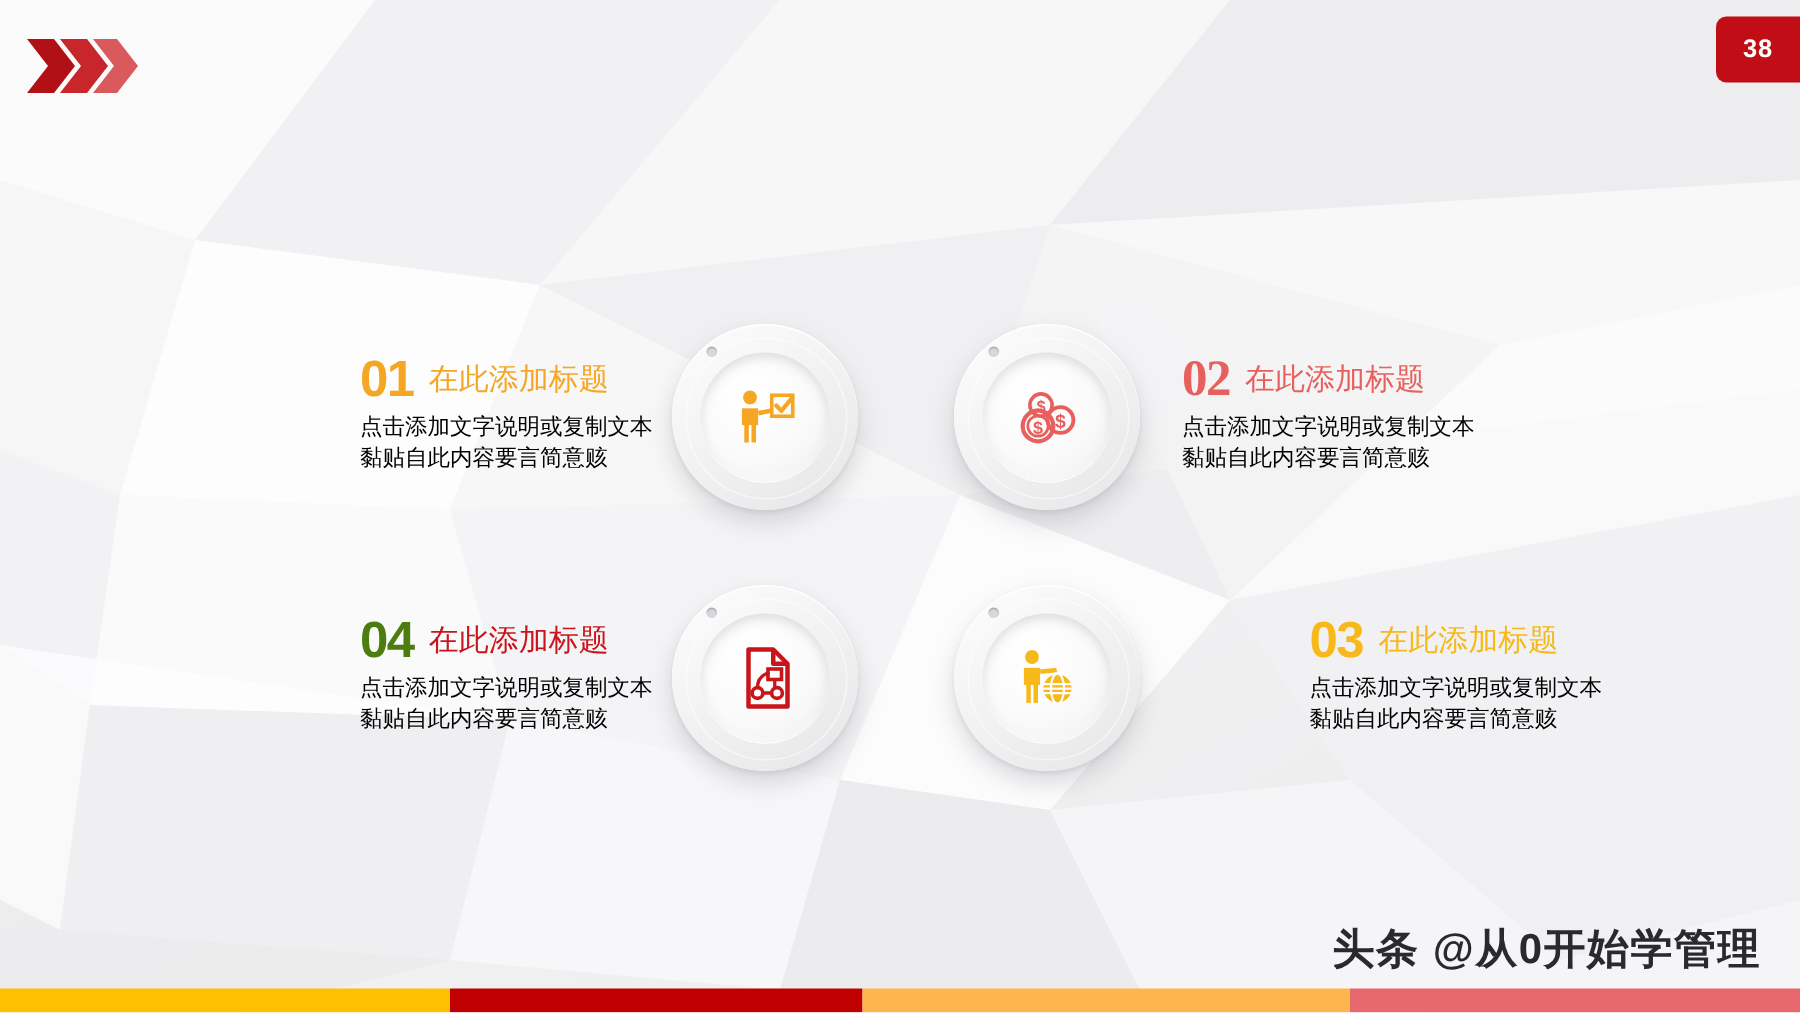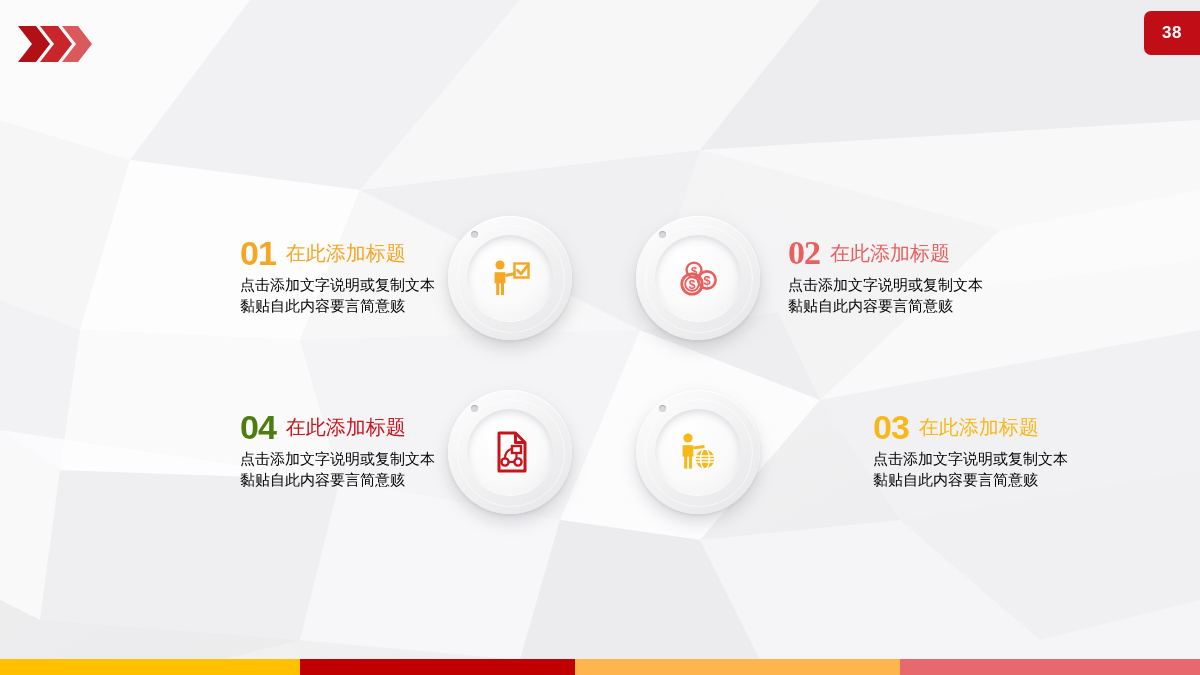--- a/index.html
+++ b/index.html
@@ -367,20 +367,21 @@
           <circle cx="31" cy="31" r="10" fill="#f6b81a"></circle>
           <ellipse cx="31" cy="31" rx="4.4" ry="10" fill="none" stroke="#fdfdfd" stroke-width="1.5"></ellipse>
           <path d="M21.4 28h19.2M21.4 34h19.2M21 31h20" stroke="#fdfdfd" stroke-width="1.5"></path>
           <circle cx="31" cy="31" r="10" fill="none" stroke="#fdfdfd" stroke-width="1.2"></circle>
         </svg>
       </div>
     </div>
 
   </div>
 
+  <div class="watermark">头条 @从0开始学管理</div>
 
   <div class="bottom-bar">
     <div class="bar-seg" style="width:300px;background:#ffc000;"></div>
     <div class="bar-seg" style="width:275px;background:#c00000;"></div>
     <div class="bar-seg" style="width:325px;background:#ffb54d;"></div>
     <div class="bar-seg" style="width:300px;background:#e8696d;"></div>
   </div>
 
 </div>
 

